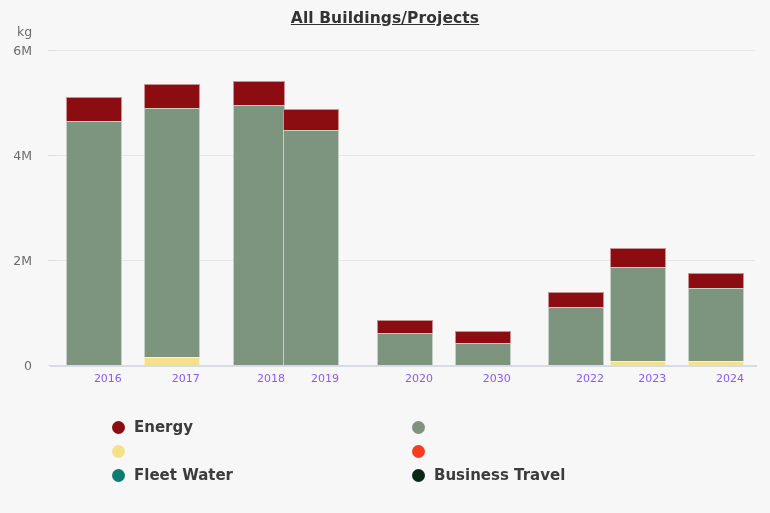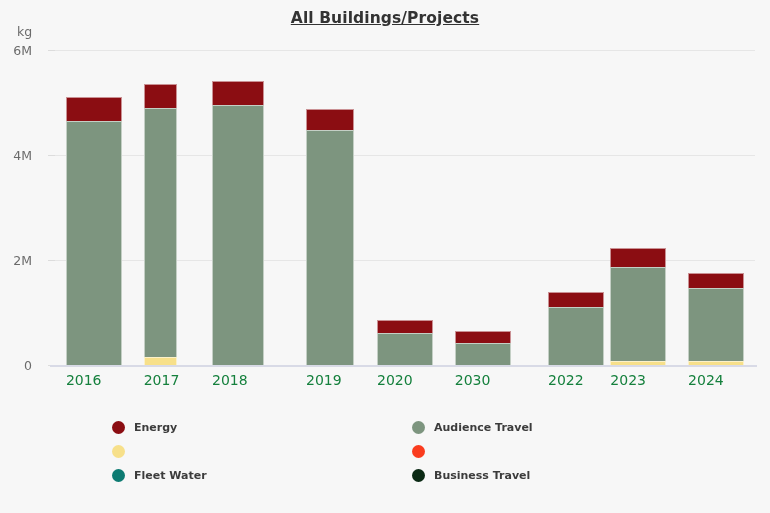--- a/index.html
+++ b/index.html
@@ -76,23 +76,23 @@
   .bar-seg {
     position: absolute;
     left: 0; width: 100%;
     border: 1px solid rgba(255,255,255,0.55);
     border-bottom: none;
   }
   .xtick-label {
     position: absolute;
     top: 322px;
     width: 100%;
-    text-align: left;
-    font-size: 14px;
-    color: #15803d;
+    text-align: right;
+    font-size: 11px;
+    color: #8b5cf6;
   }
   
   .legend {
     position: absolute;
     left: 112px; top: 415px;
     width: 600px;
     display: grid;
     grid-template-columns: 300px 300px;
     grid-auto-flow: column;
     grid-template-rows: repeat(3, 24px);
@@ -103,21 +103,21 @@
     align-items: center;
     gap: 9px;
     height: 24px;
   }
   .legend-swatch {
     width: 13px; height: 13px;
     border-radius: 50%;
     flex: 0 0 auto;
   }
   .legend-label {
-    font-size: 11px;
+    font-size: 15px;
     font-weight: bold;
     color: #3c3c3c;
     white-space: nowrap;
   }
 </style>
 </head>
 <body>
 
 <div id="chart-root">
 
@@ -139,32 +139,32 @@
         <div class="gridline" style="top: 0px;"></div>
         <div class="ytick-mark" style="top: 0px;"></div>
         <div class="ytick-label" style="top: 0px;">6M</div>
       </div>
     <div id="bars">
         <div class="bar-group" style="left: 10.8889px; width: 56px;">
           <div class="bar-seg" title="Audience Travel" style="top: 70.875px; height: 244.125px; background: rgb(125, 149, 127);"></div>
           <div class="bar-seg" title="Energy" style="top: 46.725px; height: 24.15px; background: rgb(139, 13, 18);"></div>
           <div class="xtick-label">2016</div>
         </div>
-        <div class="bar-group" style="left: 88.6667px; width: 33px; margin-top: 44px;">
+        <div class="bar-group" style="left: 88.6667px; width: 56px; margin-top: 44px;">
           <div class="bar-seg" title="Operational Materials &amp; Waste" style="top: 307.125px; height: 7.875px; background: rgb(247, 224, 138);"></div>
           <div class="bar-seg" title="Audience Travel" style="top: 58.275px; height: 248.85px; background: rgb(125, 149, 127);"></div>
           <div class="bar-seg" title="Energy" style="top: 33.6px; height: 24.675px; background: rgb(139, 13, 18);"></div>
           <div class="xtick-label">2017</div>
         </div>
-        <div class="bar-group" style="left: 157px; width: 52px;">
+        <div class="bar-group" style="left: 178px; width: 52px;">
           <div class="bar-seg" title="Audience Travel" style="top: 55.125px; height: 259.875px; background: rgb(125, 149, 127);"></div>
           <div class="bar-seg" title="Energy" style="top: 30.975px; height: 24.15px; background: rgb(139, 13, 18);"></div>
           <div class="xtick-label">2018</div>
         </div>
-        <div class="bar-group" style="left: 251px; width: 48px;">
+        <div class="bar-group" style="left: 228px; width: 56px;">
           <div class="bar-seg" title="Audience Travel" style="top: 79.8px; height: 235.2px; background: rgb(125, 149, 127);"></div>
           <div class="bar-seg" title="Energy" style="top: 58.8px; height: 21px; background: rgb(139, 13, 18);"></div>
           <div class="xtick-label">2019</div>
         </div>
         <div class="bar-group" style="left: 322px; width: 56px;">
           <div class="bar-seg" title="Audience Travel" style="top: 282.975px; height: 32.025px; background: rgb(125, 149, 127);"></div>
           <div class="bar-seg" title="Energy" style="top: 270.375px; height: 12.6px; background: rgb(139, 13, 18);"></div>
           <div class="xtick-label">2020</div>
         </div>
         <div class="bar-group" style="left: 399.778px; width: 56px;">
@@ -200,21 +200,20 @@
       </div>
       <div class="legend-item">
         <span class="legend-swatch" style="background: rgb(247, 224, 138);"></span>
       </div>
       <div class="legend-item">
         <span class="legend-swatch" style="background: rgb(13, 123, 114);"></span>
         <span class="legend-label">Fleet Water</span>
       </div>
       <div class="legend-item">
         <span class="legend-swatch" style="background: rgb(125, 149, 127);"></span>
-        <span class="legend-label">Audience Travel</span>
       </div>
       <div class="legend-item">
         <span class="legend-swatch" style="background: rgb(250, 60, 30);"></span>
       </div>
       <div class="legend-item">
         <span class="legend-swatch" style="background: rgb(10, 41, 20);"></span>
         <span class="legend-label">Business Travel</span>
       </div>
     </div>
 

